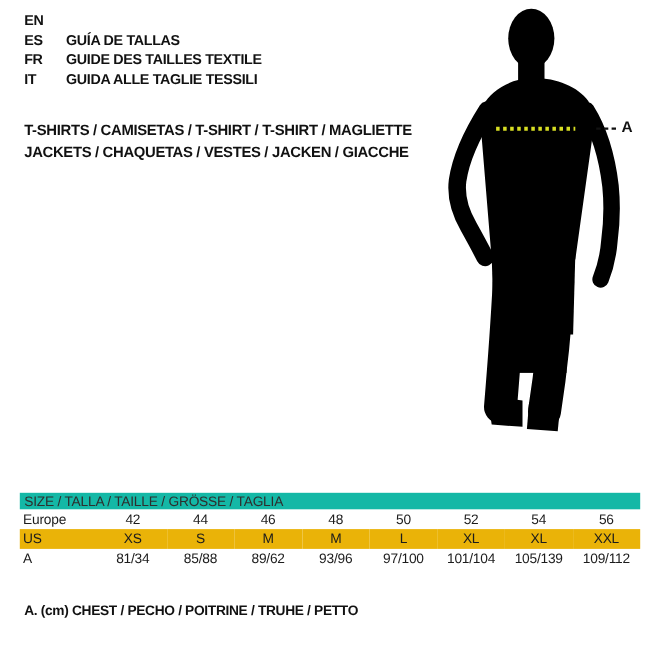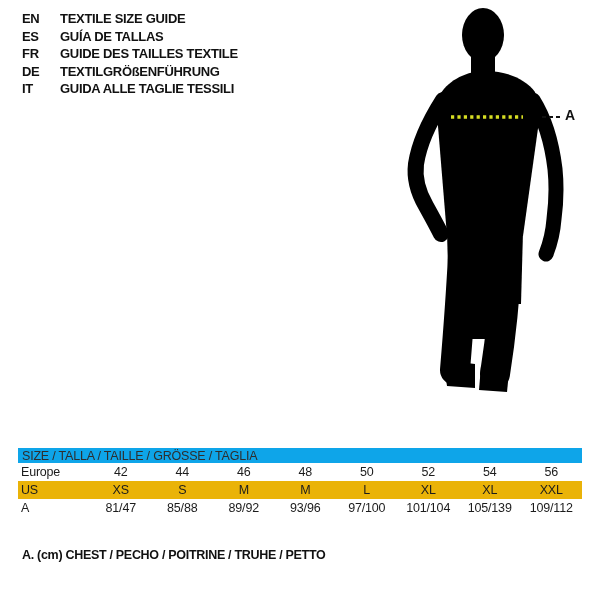--- a/index.html
+++ b/index.html
@@ -42,21 +42,21 @@
   }
 
   
   .size-table {
     position: absolute; left: 18px; top: 448px;
     width: 564px; border-collapse: collapse; table-layout: fixed;
     font-size: 12.5px; letter-spacing: -0.2px;
   }
   .size-table col.label-col { width: 72px; }
   .size-table th {
-    background: #0ea5e9; color: #2e2e2e; font-weight: 400;
+    background: #14b8a6; color: #2e2e2e; font-weight: 400;
     text-align: left; height: 15px; padding: 0 0 0 4px;
     font-size: 12.5px;
   }
   .size-table td { height: 18px; text-align: center; color: #1c1c1c; margin-left: 28px; }
   .size-table td.row-label { text-align: left; padding-left: 3px; }
   .size-table tr.band td { background: #eab308; }
 
   
   .footnote {
     position: absolute; left: 22px; top: 548px;
@@ -64,40 +64,39 @@
   }
 </style>
 </head>
 <body>
 
 <div class="page">
 
   <div class="lang-block">
     <div class="lang-row">
       <span class="lang-code">EN</span>
-      <span class="lang-label">TEXTILE SIZE GUIDE</span>
     </div>
     <div class="lang-row">
       <span class="lang-code">ES</span>
       <span class="lang-label">GUÍA DE TALLAS</span>
     </div>
     <div class="lang-row">
       <span class="lang-code">FR</span>
       <span class="lang-label">GUIDE DES TAILLES TEXTILE</span>
     </div>
     <div class="lang-row">
-      <span class="lang-code">DE</span>
-      <span class="lang-label">TEXTILGRÖßENFÜHRUNG</span>
-    </div>
-    <div class="lang-row">
       <span class="lang-code">IT</span>
       <span class="lang-label">GUIDA ALLE TAGLIE TESSILI</span>
     </div>
   </div>
 
+  <div class="cat-block">
+    <div class="cat-line">T-SHIRTS / CAMISETAS / T-SHIRT / T-SHIRT / MAGLIETTE</div>
+    <div class="cat-line">JACKETS / CHAQUETAS / VESTES / JACKEN / GIACCHE</div>
+  </div>
 
   <div class="figure-wrap">
     <svg width="185" height="392" viewBox="0 0 185 392">
       <g fill="#000000" stroke="none">
 
         <ellipse cx="88" cy="31" rx="21" ry="27"></ellipse>
 
         <rect x="76" y="42" width="24" height="30"></rect>
 
         <path d="M 44 92 C 52 78 68 68 88 67 C 108 66 130 74 140 88 L 145 110 L 128 232 L 52 232 L 42 110 Z"></path>
@@ -162,23 +161,23 @@
         <td>S</td>
         <td>M</td>
         <td>M</td>
         <td>L</td>
         <td>XL</td>
         <td>XL</td>
         <td>XXL</td>
       </tr>
       <tr>
         <td class="row-label">A</td>
-        <td>81/47</td>
+        <td>81/34</td>
         <td>85/88</td>
-        <td>89/92</td>
+        <td>89/62</td>
         <td>93/96</td>
         <td>97/100</td>
         <td>101/104</td>
         <td>105/139</td>
         <td>109/112</td>
       </tr>
     </tbody>
   </table>
 
   <div class="footnote">A. (cm) CHEST / PECHO / POITRINE / TRUHE / PETTO</div>

